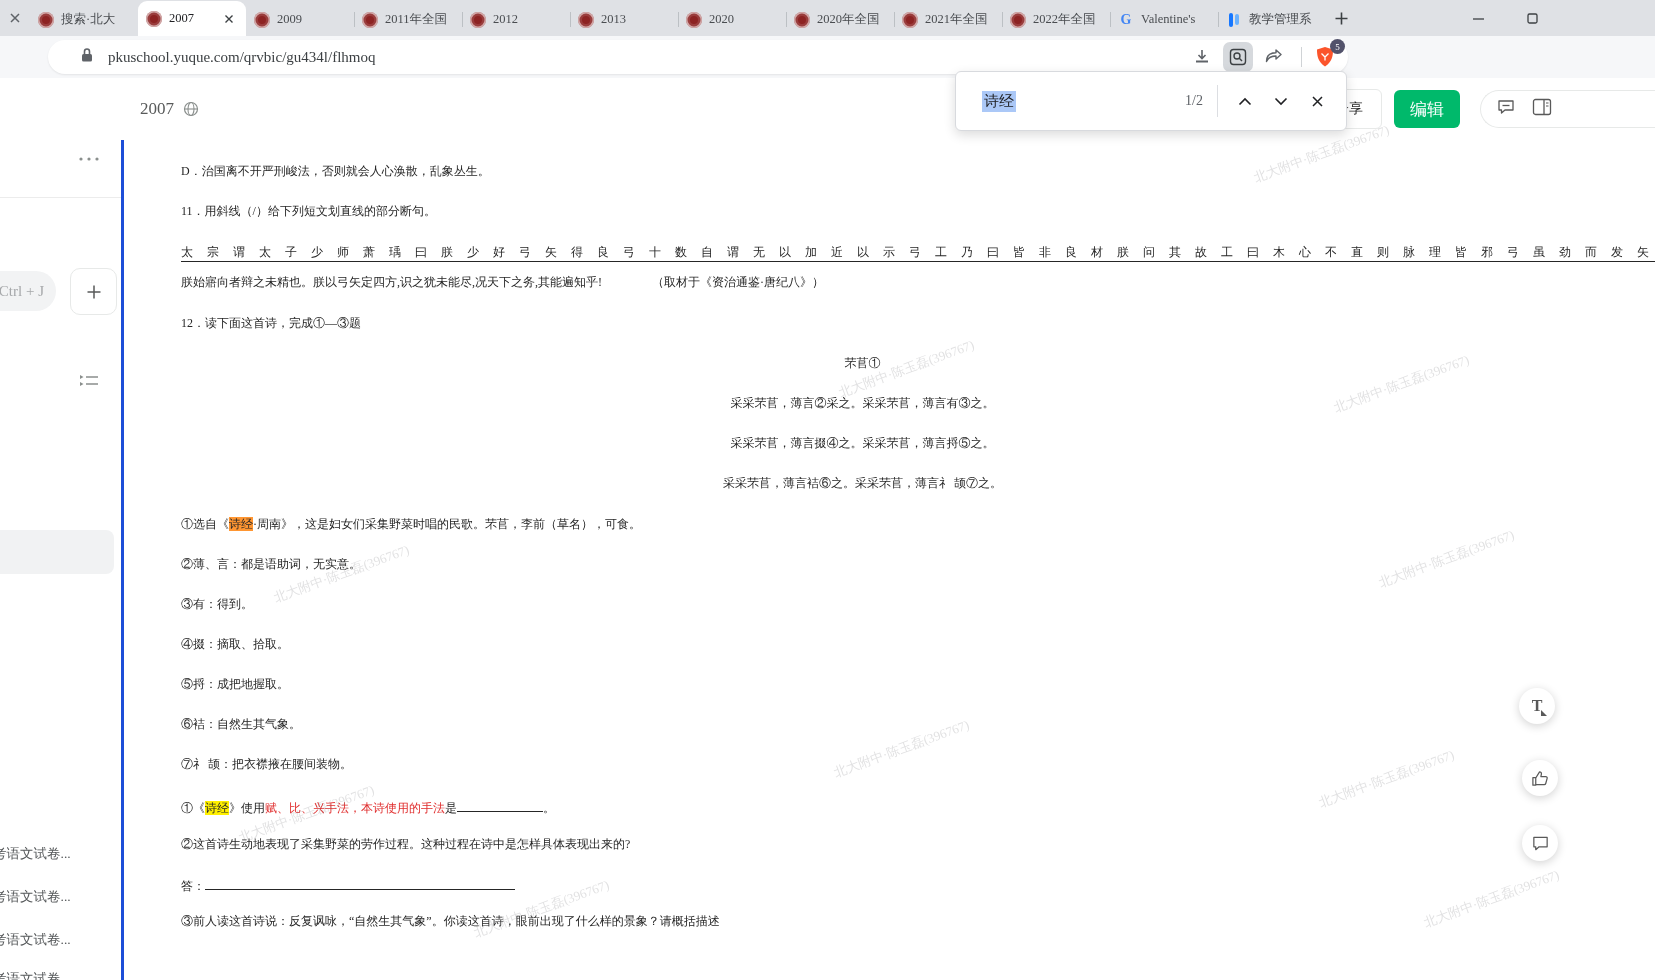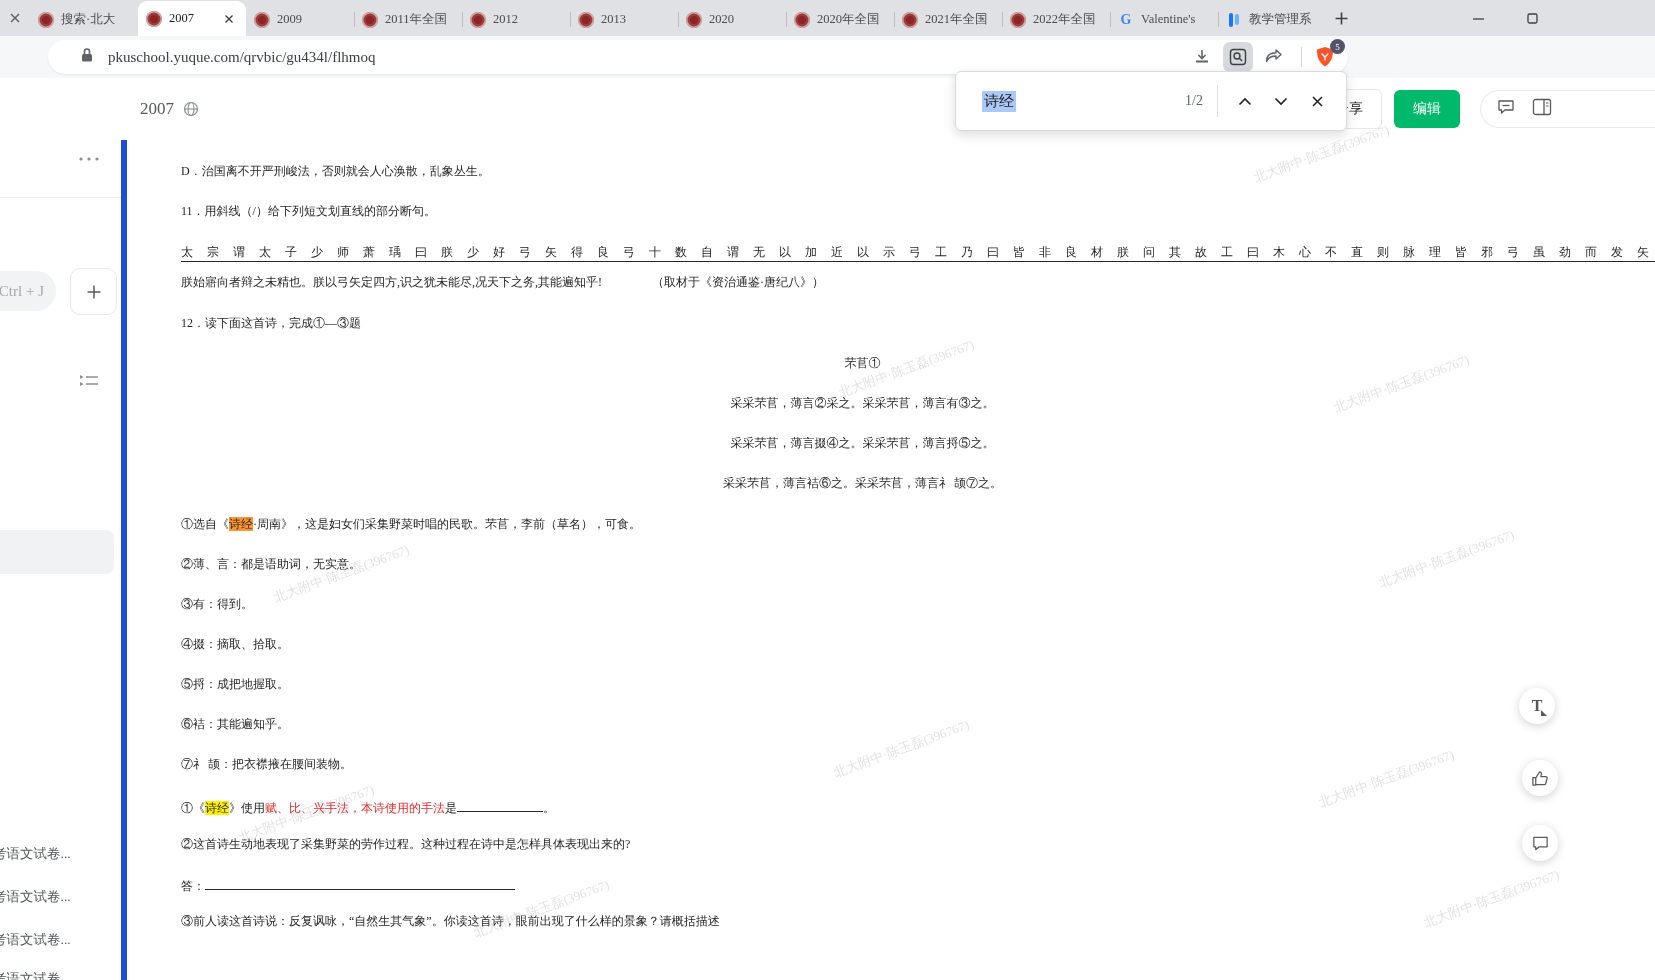--- a/index.html
+++ b/index.html
@@ -51,26 +51,26 @@
 
   
   .app{position:absolute;top:78px;left:0;right:0;bottom:0;background:#fff;}
   .appheader{position:absolute;top:0;left:0;right:0;height:62px;display:flex;align-items:center;}
   .doctitle{margin-left:140px;font-size:17px;color:#585a5a;}
   .globe{margin-left:9px;display:flex;align-items:center;}
   .headright{margin-left:auto;margin-right:0;display:flex;align-items:center;}
   .btn-share{width:64px;height:38px;border:1px solid #e7e9e8;border-radius:6px;background:#fff;
              display:flex;align-items:center;justify-content:center;font-size:14px;color:#262626;}
   .btn-edit{width:66px;height:38px;border-radius:6px;background:var(--edit-green);color:#fff;
-            display:flex;align-items:center;justify-content:center;font-size:14px;margin-left:12px;}
+            display:flex;align-items:center;justify-content:center;font-size:17px;margin-left:12px;}
   .iconpill{margin-left:20px;height:38px;width:175px;border:1px solid #e7e9e8;border-radius:19px 0 0 19px;border-right:none;
             display:flex;align-items:center;gap:16px;padding-left:15px;box-sizing:border-box;}
 
   
-  .sidebar{position:absolute;top:62px;left:0;width:121px;bottom:0;border-right:6px solid #1d4ed8;}
+  .sidebar{position:absolute;top:62px;left:0;width:121px;bottom:0;border-right:3px solid #1d4ed8;}
   .side-more{position:absolute;top:8px;left:78px;}
   .side-div{position:absolute;top:57px;left:0;right:0;height:1px;background:#ececec;}
   .ctrlpill{position:absolute;top:131px;left:-40px;width:96px;height:40px;border-radius:20px;background:#f2f3f4;
             color:#a6a8aa;font-size:15px;display:flex;align-items:center;justify-content:flex-end;padding-right:12px;box-sizing:border-box;}
   .plusbtn{position:absolute;top:128px;left:70px;width:45px;height:45px;border:1px solid #e7e9e8;border-radius:10px;
            background:#fff;display:flex;align-items:center;justify-content:center;}
   .listicon{position:absolute;top:232px;left:78px;}
   .sel-box{position:absolute;top:390px;left:-12px;width:126px;height:44px;border-radius:8px;background:#f1f2f3;}
   .side-item{position:absolute;left:-7px;width:130px;font-size:13.5px;color:#55585a;white-space:nowrap;overflow:hidden;}
 
@@ -322,21 +322,21 @@
       <div class="center-line" style="top:357px">采采芣苢，薄言掇④之。采采芣苢，薄言捋⑤之。</div>
       <div class="center-line" style="top:397px">采采芣苢，薄言袺⑥之。采采芣苢，薄言礻 颉⑦之。</div>
 
       <div class="line" style="top:438px">
         <span>①选自《</span><span class="hl-orange">诗经</span><span>·周南》，这是妇女们采集野菜时唱的民歌。芣苢，李前（草名），可食。</span>
       </div>
       <div class="line" style="top:478px">②薄、言：都是语助词，无实意。</div>
       <div class="line" style="top:518px">③有：得到。</div>
       <div class="line" style="top:558px">④掇：摘取、拾取。</div>
       <div class="line" style="top:598px">⑤捋：成把地握取。</div>
-      <div class="line" style="top:638px">⑥袺：其能遍知乎。</div>
+      <div class="line" style="top:638px">⑥袺：自然生其气象。</div>
       <div class="line" style="top:678px">⑦礻 颉：把衣襟掖在腰间装物。</div>
 
       <div class="line" style="top:719px">
         <span>①《</span><span class="hl-yellow">诗经</span><span>》使用</span><span class="redtext">赋、比、兴手法，本诗使用的手法</span><span>是</span><span class="blank short"></span><span>。</span>
       </div>
       <div class="line" style="top:758px">②这首诗生动地表现了采集野菜的劳作过程。这种过程在诗中是怎样具体表现出来的?</div>
       <div class="line" style="top:797px">
         <span>答：</span><span class="blank long"></span>
       </div>
       <div class="line" style="top:835px">③前人读这首诗说：反复讽咏，“自然生其气象”。你读这首诗，眼前出现了什么样的景象？请概括描述</div>

